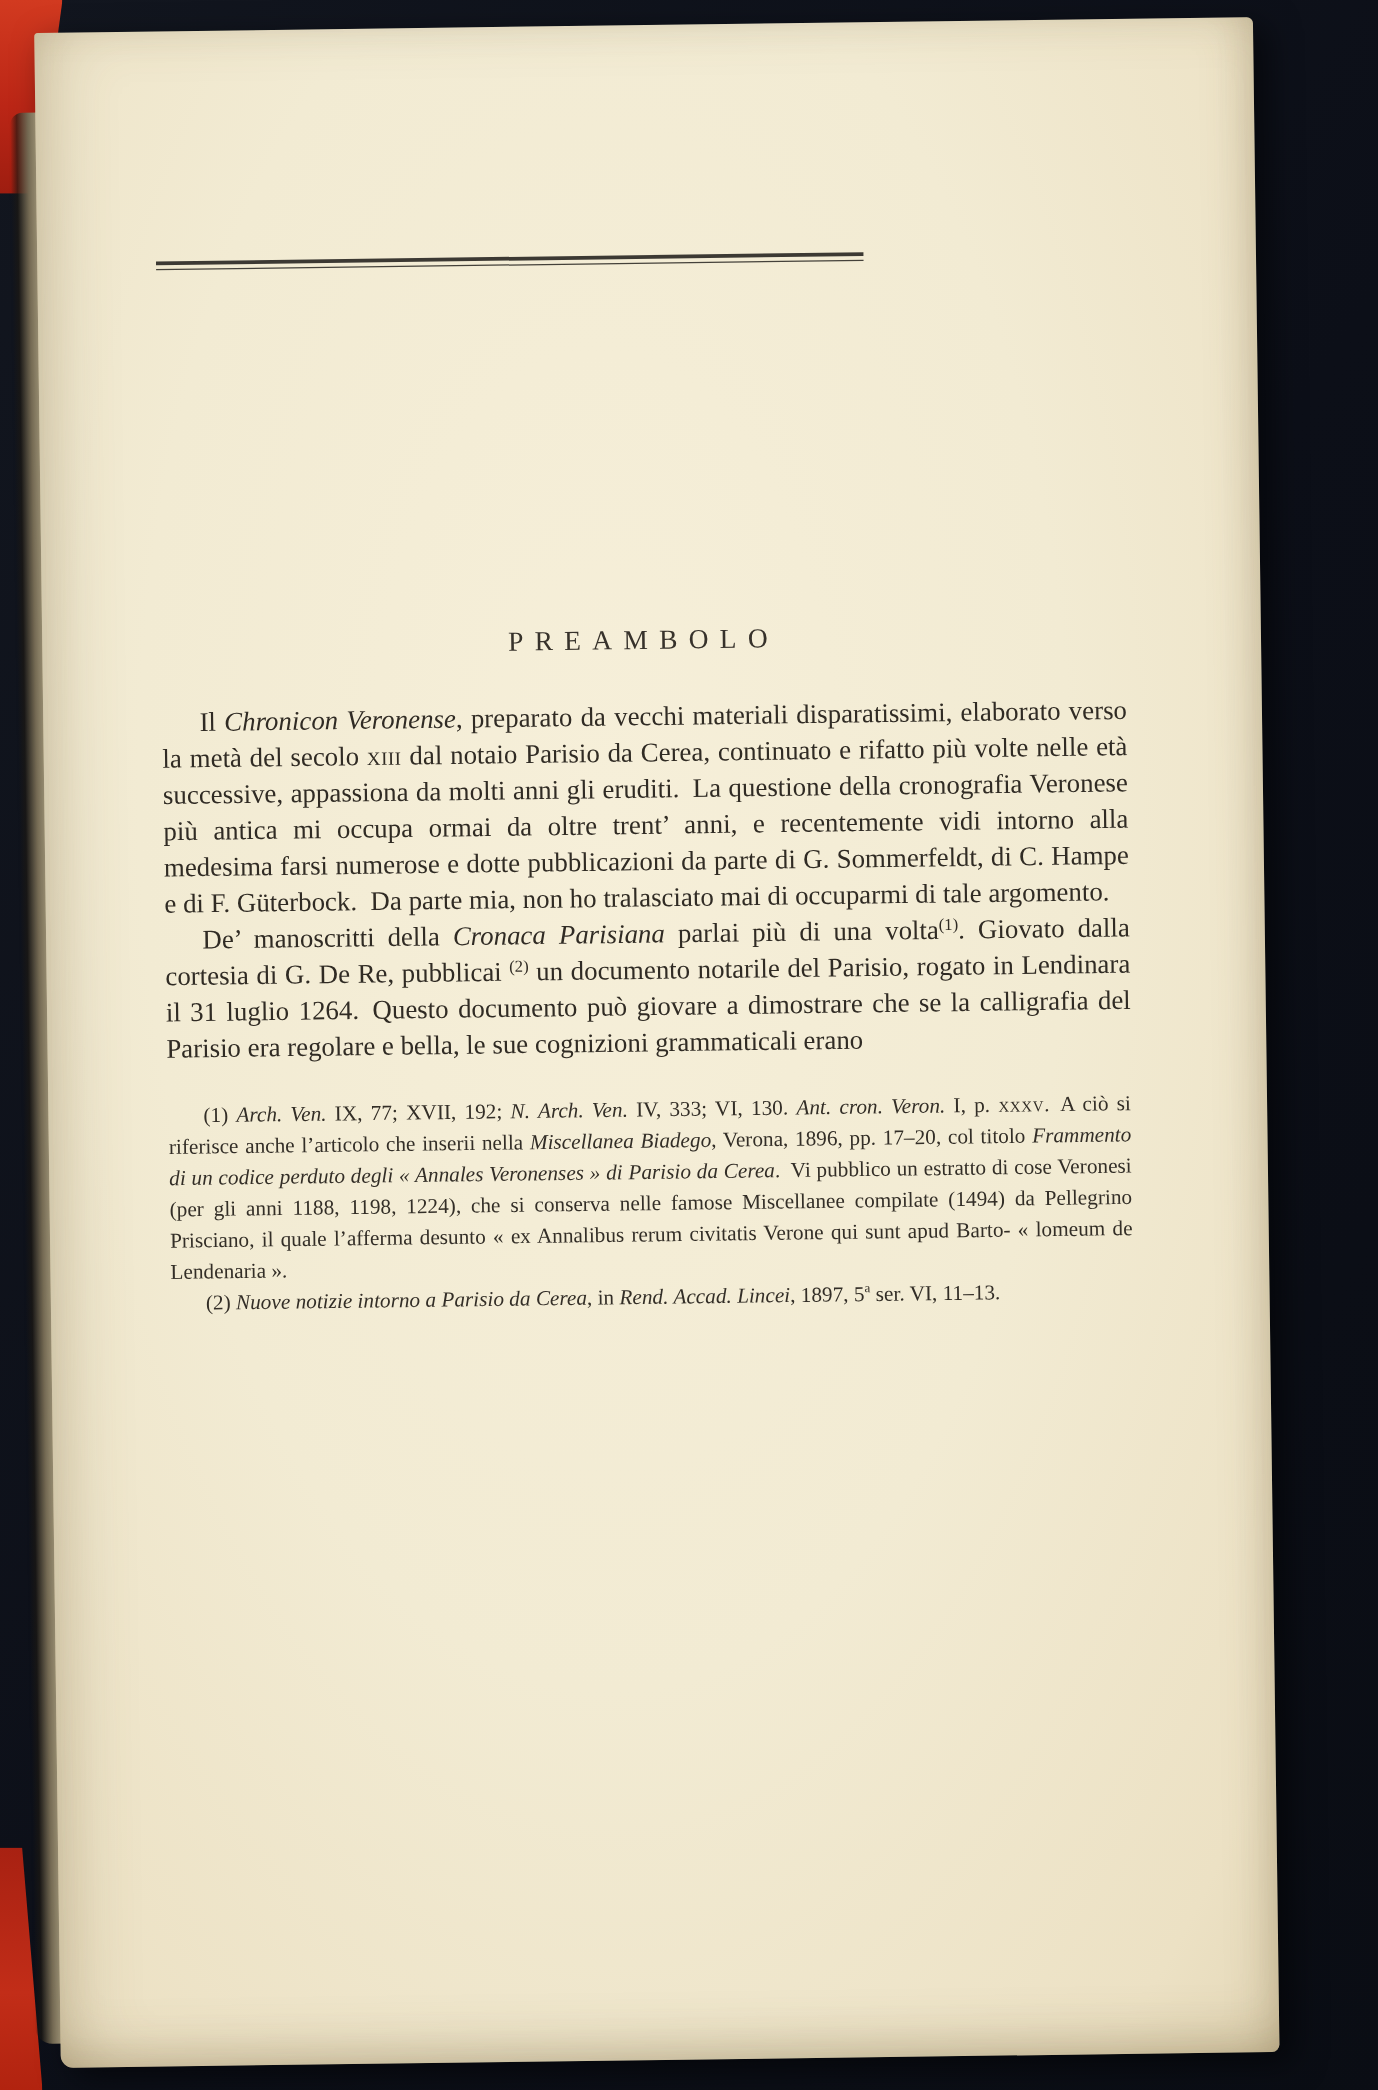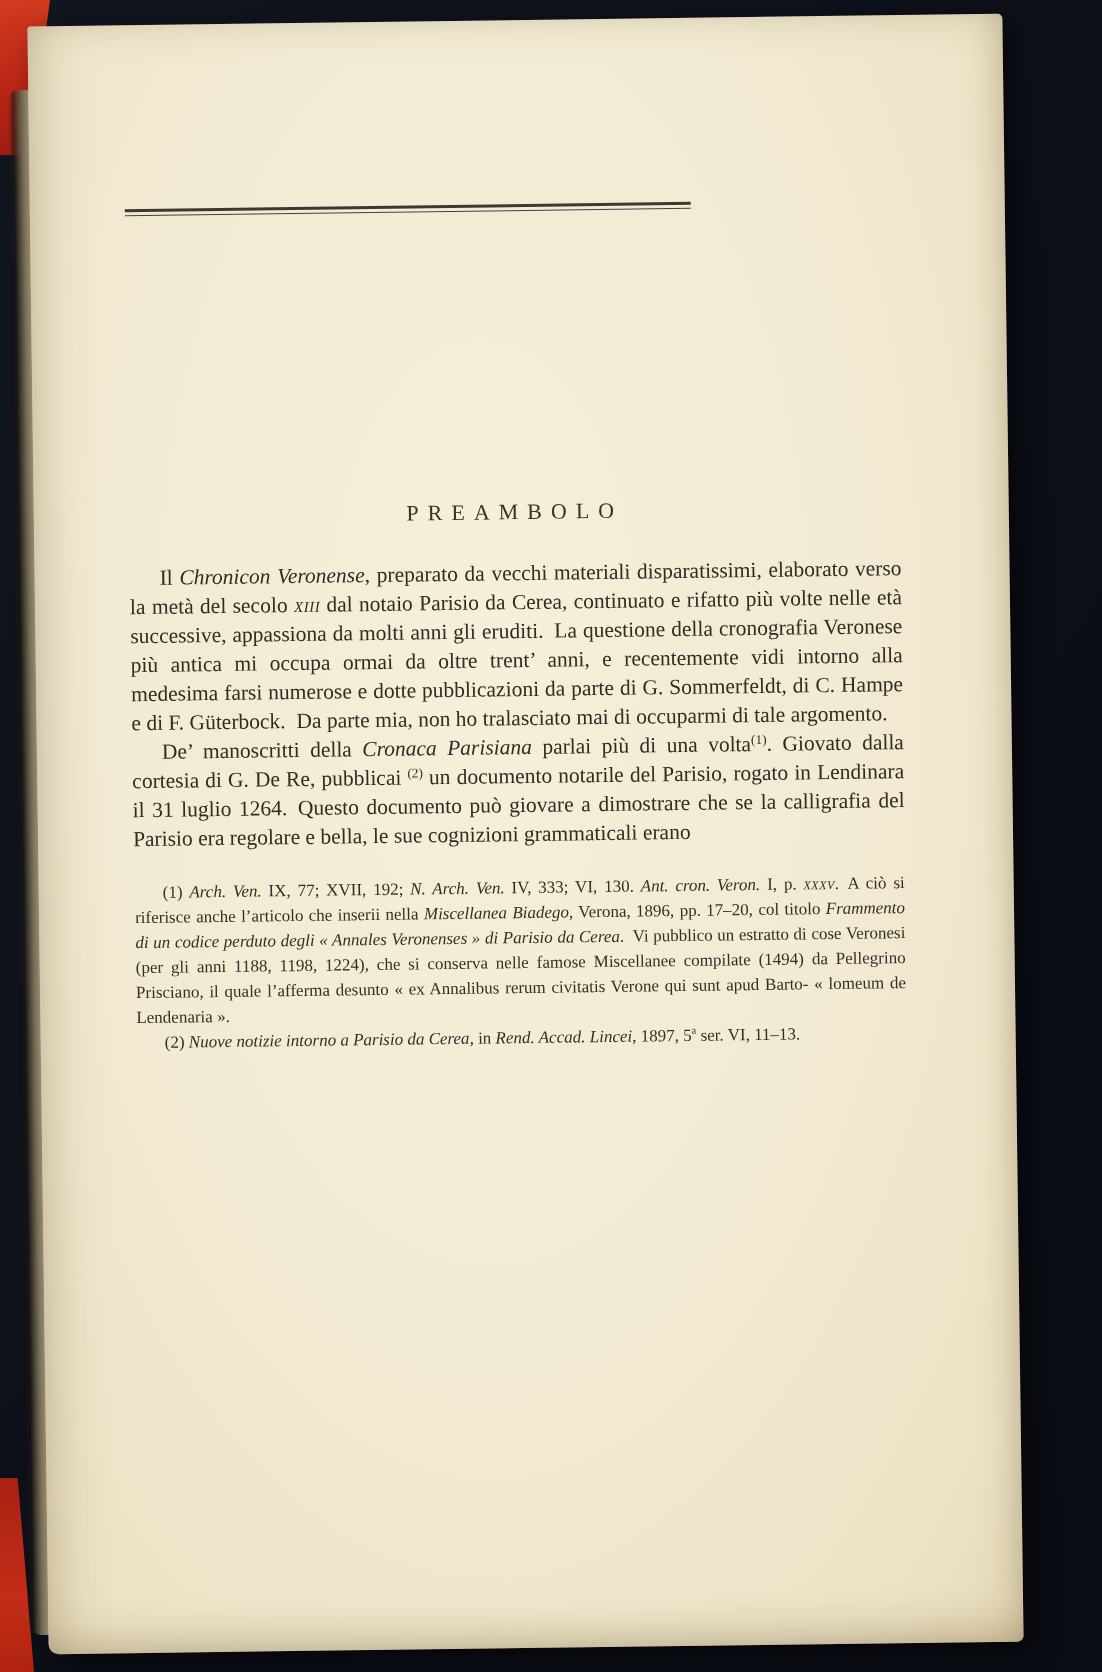--- a/index.html
+++ b/index.html
@@ -70,21 +70,21 @@
     color:#302b24;text-align:justify;
   }
   .body-text p.para{margin:0;text-indent:30px;}
   .footnotes{
     margin:26px 0 0 96px;width:770px;
     font-size:17px;line-height:25px;
     color:#332e27;text-align:justify;
   }
   .footnotes p.footnote{margin:0;text-indent:28px;}
   .it{font-style:italic;}
-  .sc{font-variant:small-caps;letter-spacing:0.5px;font-style:italic;}
+  .sc{font-variant:small-caps;letter-spacing:0.5px;}
   .sup{font-size:0.62em;vertical-align:7px;line-height:0;}
   .pencil-mark{
     position:absolute;left:742px;top:100px;
     font-size:17px;color:#6b6a63;opacity:0.55;
     transform:rotate(14deg);
     font-family:"DejaVu Serif",serif;
   }
 </style>
 </head>
 <body>

